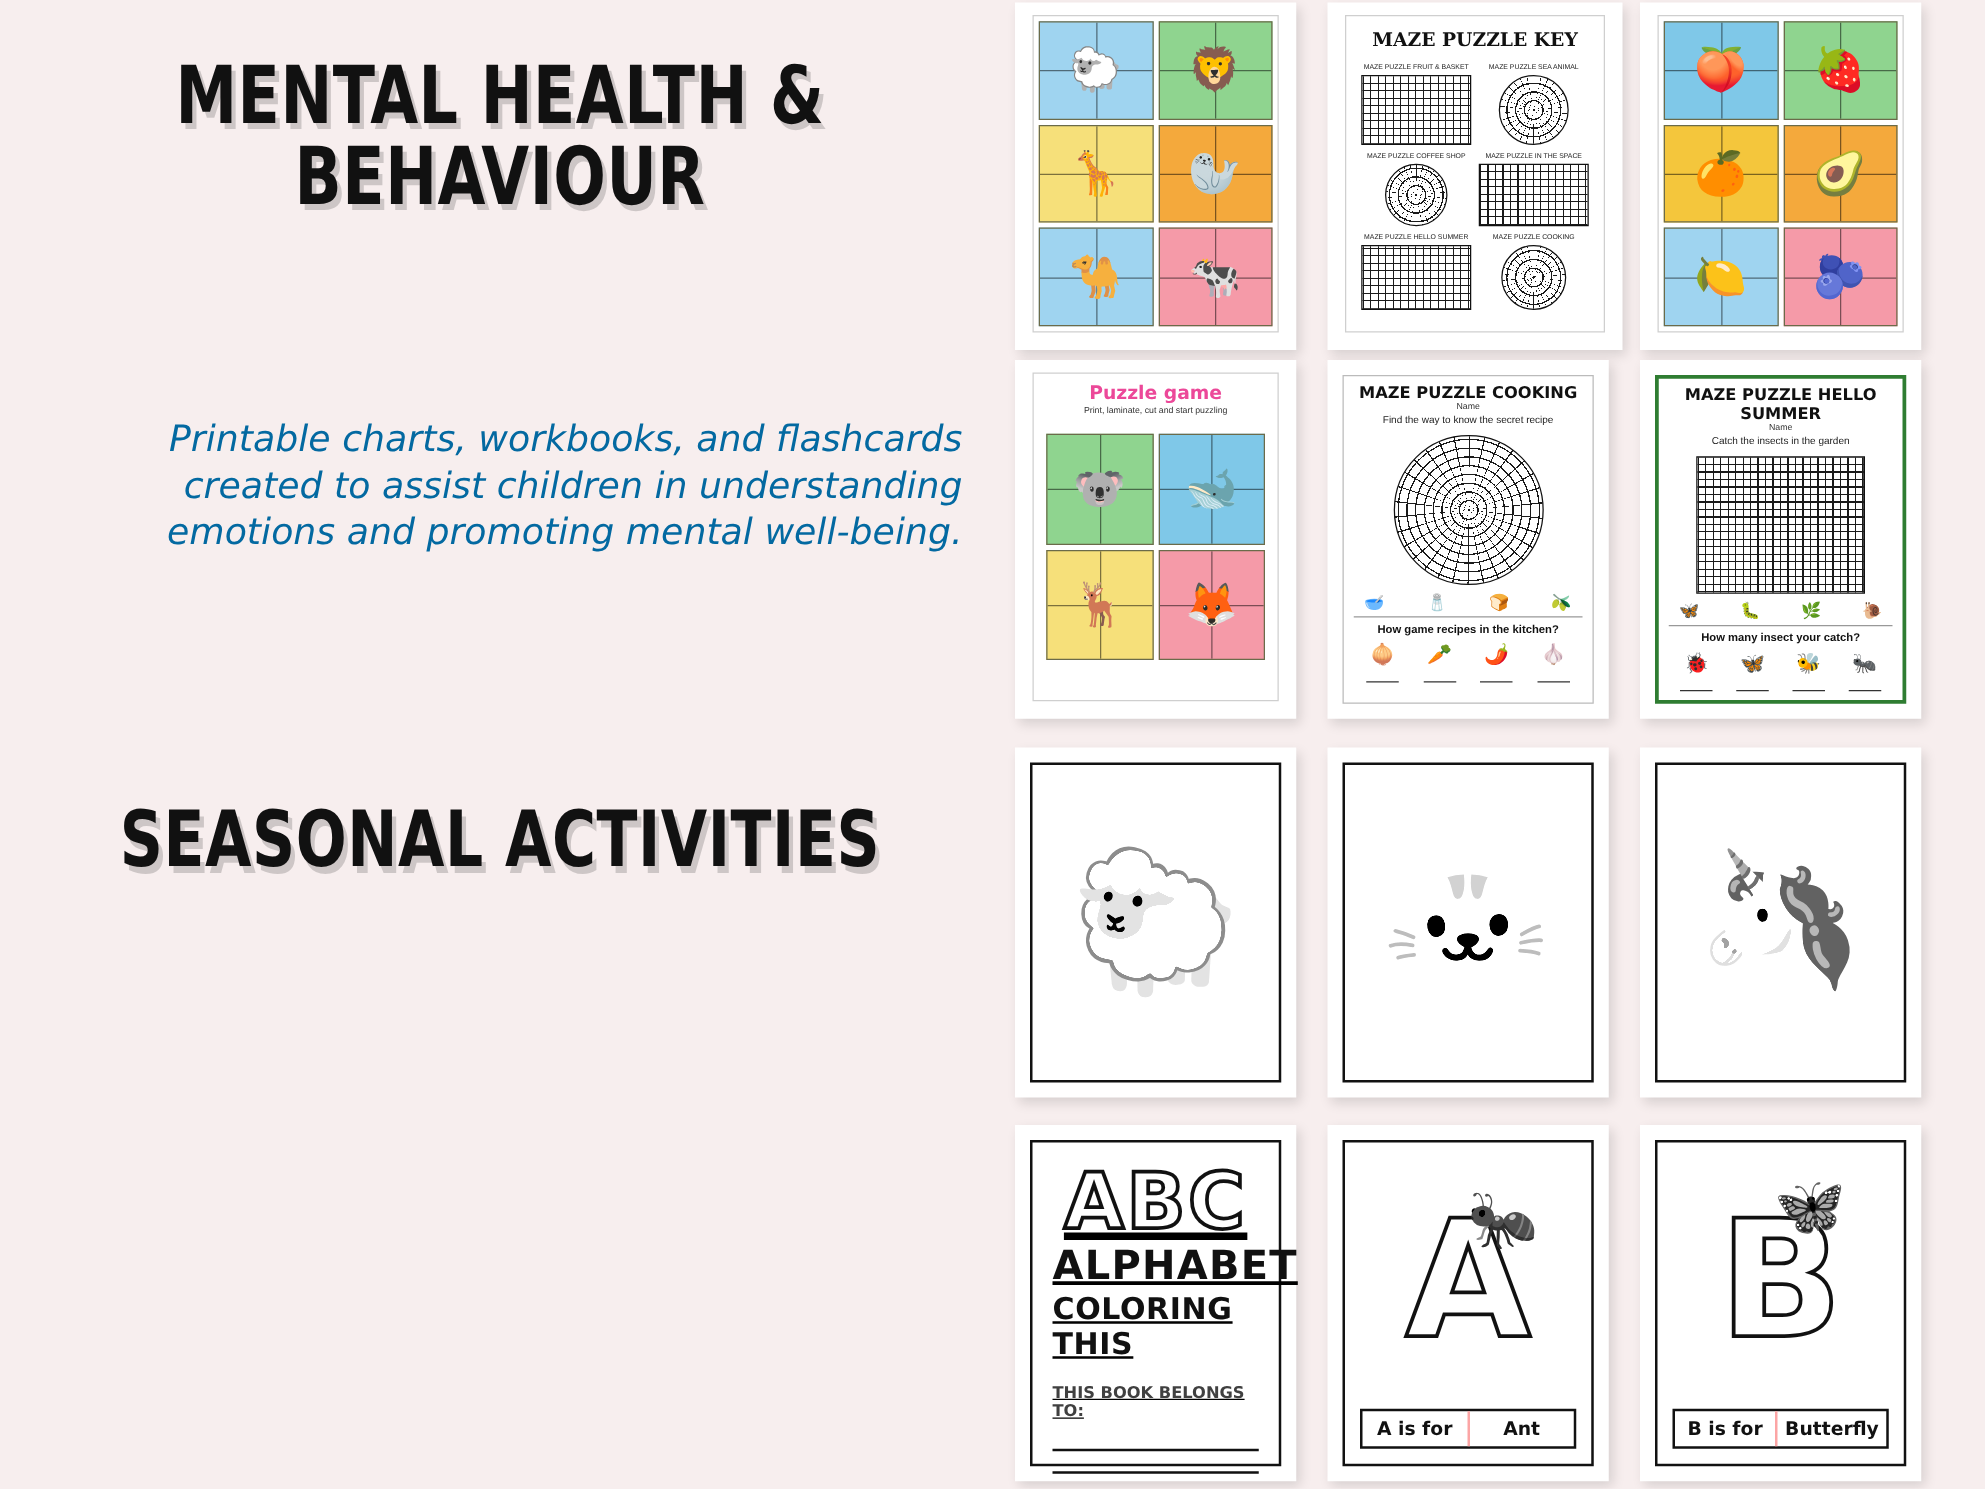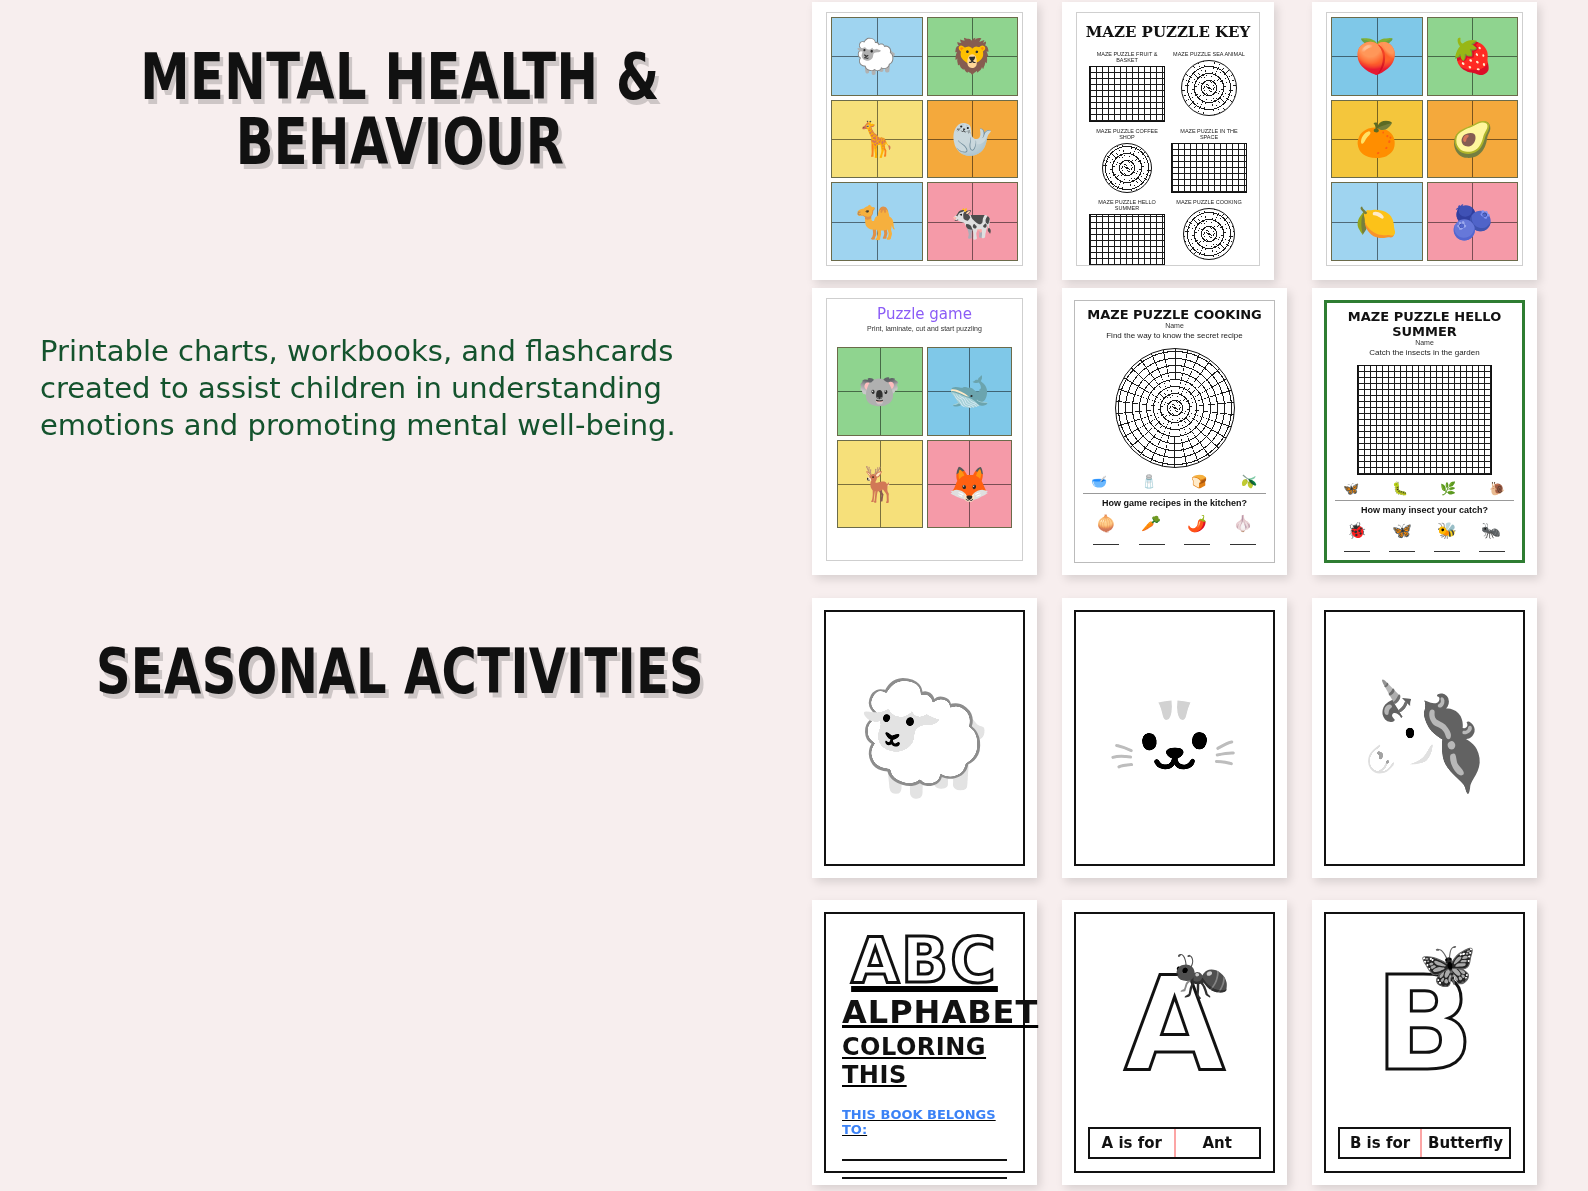--- a/index.html
+++ b/index.html
@@ -42,25 +42,26 @@
   }
   .headline-2 {
     position: absolute;
     left: 40px; top: 640px;
     width: 720px;
     font-size: 62px;
   }
   .body-text {
     position: absolute;
     font-family: "DejaVu Sans", sans-serif;
-    color: #14532d;
-    text-align: left;
+    color: #0369a1;
+    text-align: right;
     font-size: 29px;
     line-height: 1.28;
     font-weight: 400;
+    font-style: italic;
   }
   .body-1 { left: 40px; top: 333px; width: 730px; }
   .body-2 { left: 40px; top: 985px; width: 730px; font-size: 28px; }
 
   
   .grid {
     position: absolute;
     left: 800px; top: 0;
     width: 788px; height: 1191px;
   }
@@ -137,21 +138,21 @@
     font-weight: 700;
     font-size: 62px;
     letter-spacing: 2px;
     text-align: center;
     color: #fff;
     -webkit-text-stroke: 3px #111;
     line-height: 1.05;
   }
   .abc-t1 { font-family: "DejaVu Sans", sans-serif; font-weight: 700; font-size: 32px; letter-spacing: 1px; color: #111; }
   .abc-t2 { font-family: "DejaVu Sans", sans-serif; font-weight: 700; font-size: 24px; letter-spacing: .5px; color: #111; margin-top: 2px; }
-  .abc-belongs { font-family: "DejaVu Sans", sans-serif; font-weight: 700; font-size: 13px; color: #3b82f6; margin-top: 18px; }
+  .abc-belongs { font-family: "DejaVu Sans", sans-serif; font-weight: 700; font-size: 13px; color: #404040; margin-top: 18px; }
   .abc-line { border-bottom: 2px solid #111; height: 0; margin-top: 22px; }
   .abc-line2 { border-bottom: 2px solid #111; height: 0; margin-top: 16px; }
 
   
   .letter-page { position: absolute; inset: 12px; border: 2px solid #111; background: #fff; }
   .letter-big {
     position: absolute; left: 0; right: 0; top: 22px; bottom: 60px;
     display: flex; align-items: center; justify-content: center;
     font-family: "DejaVu Sans", sans-serif; font-weight: 700;
     font-size: 130px; color: #fff; -webkit-text-stroke: 3px #111;
@@ -160,21 +161,21 @@
   .letter-deco { position: absolute; font-size: 46px; filter: grayscale(1) contrast(1.6); }
   .letter-foot {
     position: absolute; left: 12px; right: 12px; bottom: 12px;
     display: flex; border: 2px solid #111;
     font-family: "DejaVu Sans", sans-serif; font-weight: 700; font-size: 15px;
   }
   .letter-foot .cell { padding: 5px 6px; flex: 1; text-align: center; color: #111; }
   .letter-foot .cell + .cell { border-left: 2px solid #fca5a5; }
 
   .cap-strip { position: absolute; left: 0; right: 0; top: 6px; text-align: center; }
-  .cap-strip .t { font-family: "DejaVu Sans", sans-serif; font-weight: 400; font-size: 15px; color: #8b5cf6; }
+  .cap-strip .t { font-family: "DejaVu Sans", sans-serif; font-weight: 700; font-size: 15px; color: #ec4899; }
   .cap-strip .s { font-size: 7px; color: #333; margin-top: 2px; }
 
   .maze-head-green { border: 3px solid #2f7d32; position: absolute; inset: 12px; background: #fff; }
   .maze-head-plain { position: absolute; inset: 12px; background: #fff; border: 1px solid #bbb; }
   .mh-title { text-align: center; font-family: "DejaVu Sans", sans-serif; font-weight: 700; font-size: 13px; color: #111; padding-top: 6px; }
   .mh-name { text-align: center; font-size: 7px; color: #333; }
   .mh-sub { text-align: center; font-size: 8px; color: #222; margin-top: 2px; }
   .mh-q { text-align: center; font-size: 9px; color: #111; font-weight: 700; }
   .ans-row { display: flex; justify-content: space-around; align-items: flex-end; padding: 0 8px; }
   .ans { font-size: 16px; text-align: center; }
@@ -212,21 +213,21 @@
           <div class="pzc" style="background:#9fd4f0">
               <span class="glyph">🐪</span>
             </div>
           <div class="pzc" style="background:#f59aa8">
               <span class="glyph">🐄</span>
             </div>
         </div>
       </div>
     </div>
 
-    <div class="card" style="left:262px; top:2px; width:212px; height:278px;text-decoration:underline;">
+    <div class="card" style="left:262px; top:2px; width:236px; height:278px;text-decoration:underline;">
       <div class="inner">
         <div class="maze-title" style="font-size:15px; margin-top:10px;">MAZE PUZZLE KEY</div>
         <div style="display:grid;grid-template-columns:1fr 1fr;gap:6px;padding:10px 12px 0 12px;">
           <div>
             <div class="mini-label">MAZE PUZZLE FRUIT &amp; BASKET</div>
             <div class="maze-box" style="height:56px;margin-top:3px;"></div>
           </div>
           <div>
             <div class="mini-label">MAZE PUZZLE SEA ANIMAL</div>
             <div class="maze-circ" style="height:56px;width:56px;margin:3px auto 0;"></div>

